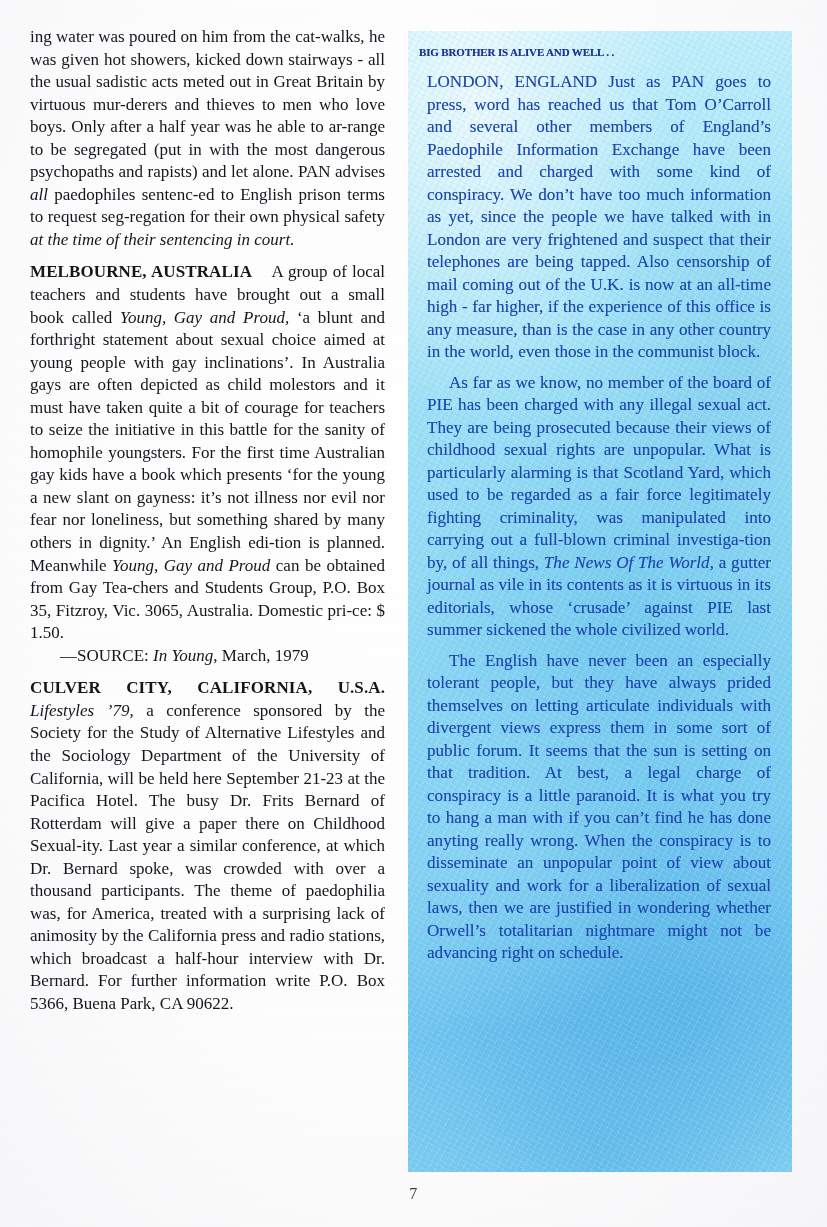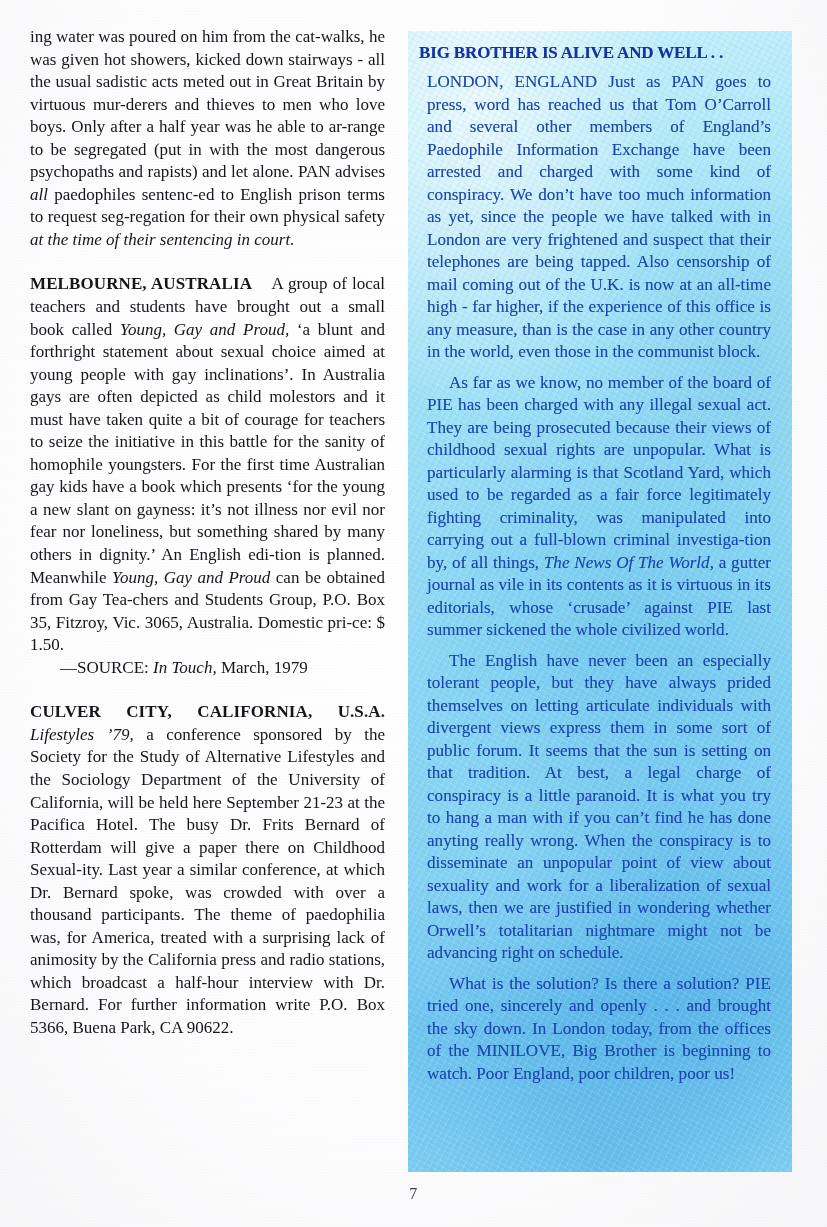--- a/index.html
+++ b/index.html
@@ -51,21 +51,21 @@
     line-height: 22.55px;
     text-align: justify;
     text-justify: inter-word;
     hyphens: manual;
     -webkit-font-smoothing: antialiased;
   }
   .col-left p {
     margin: 0;
   }
   .col-left p.gap {
-    margin-top: 22px;
+    margin-top: 10px;
   }
   .col-left .lead {
     font-weight: bold;
     letter-spacing: 0.1px;
   }
   .col-left i, .col-left em {
     font-style: italic;
   }
   .source-line {
     margin: 0;
@@ -103,21 +103,21 @@
     z-index: 1;
   }
   .col-right-inner {
     position: relative;
     z-index: 2;
     padding: 11px 13px 0 11px;
   }
   .headline {
     margin: 0 0 3px 0;
     font-weight: bold;
-    font-size: 17px;
+    font-size: 11px;
     line-height: 21px;
     letter-spacing: -0.15px;
     color: #17339e;
     text-shadow: 0 0 0.6px rgba(23,51,158,0.55);
   }
   .col-right-inner p {
     margin: 8px;
     font-size: 17.1px;
     line-height: 22.5px;
     text-align: justify;
@@ -149,37 +149,36 @@
 <div class="page-surface"></div>
 
 <div class="page">
 
   <div class="col-left">
 
     <p>ing water was poured on him from the cat-walks, he was given hot showers, kicked down stairways - all the usual sadistic acts meted out in Great Britain by virtuous mur-derers and thieves to men who love boys. Only after a half year was he able to ar-range to be segregated (put in with the most dangerous psychopaths and rapists) and let alone. PAN advises <i>all</i> paedophiles sentenc-ed to English prison terms to request seg-regation for their own physical safety <i>at the time of their sentencing in court.</i></p>
 
     <p class="gap"><span class="lead">MELBOURNE, AUSTRALIA</span>&nbsp;&nbsp;&nbsp; A group of local teachers and students have brought out a small book called <i>Young, Gay and Proud,</i> ‘a blunt and forthright statement about sexual choice aimed at young people with gay inclinations’. In Australia gays are often depicted as child molestors and it must have taken quite a bit of courage for teachers to seize the initiative in this battle for the sanity of homophile youngsters. For the first time Australian gay kids have a book which presents ‘for the young a new slant on gayness: it’s not illness nor evil nor fear nor loneliness, but something shared by many others in dignity.’ An English edi-tion is planned. Meanwhile <i>Young, Gay and Proud</i> can be obtained from Gay Tea-chers and Students Group, P.O. Box 35, Fitzroy, Vic. 3065, Australia. Domestic pri-ce: $ 1.50.</p>
 
-    <p class="source-line">—SOURCE: <i>In Touch,</i> March, 1979</p>
+    <p class="source-line">—SOURCE: <i>In Young,</i> March, 1979</p>
 
     <p class="gap"><span class="lead">CULVER CITY, CALIFORNIA, U.S.A.</span> <i>Lifestyles ’79,</i> a conference sponsored by the Society for the Study of Alternative Lifestyles and the Sociology Department of the University of California, will be held here September 21-23 at the Pacifica Hotel. The busy Dr. Frits Bernard of Rotterdam will give a paper there on Childhood Sexual-ity. Last year a similar conference, at which Dr. Bernard spoke, was crowded with over a thousand participants. The theme of paedophilia was, for America, treated with a surprising lack of animosity by the California press and radio stations, which broadcast a half-hour interview with Dr. Bernard. For further information write P.O. Box 5366, Buena Park, CA 90622.</p>
 
   </div>
 
   <div class="col-right-panel">
     <div class="col-right-inner">
 
       <h2 class="headline">BIG BROTHER IS ALIVE AND WELL . .</h2>
 
       <p>LONDON, ENGLAND Just as PAN goes to press, word has reached us that Tom O’Carroll and several other members of England’s Paedophile Information Exchange have been arrested and charged with some kind of conspiracy. We don’t have too much information as yet, since the people we have talked with in London are very frightened and suspect that their telephones are being tapped. Also censorship of mail coming out of the U.K. is now at an all-time high - far higher, if the experience of this office is any measure, than is the case in any other country in the world, even those in the communist block.</p>
 
       <p class="indent">As far as we know, no member of the board of PIE has been charged with any illegal sexual act. They are being prosecuted because their views of childhood sexual rights are unpopular. What is particularly alarming is that Scotland Yard, which used to be regarded as a fair force legitimately fighting criminality, was manipulated into carrying out a full-blown criminal investiga-tion by, of all things, <i>The News Of The World,</i> a gutter journal as vile in its contents as it is virtuous in its editorials, whose ‘crusade’ against PIE last summer sickened the whole civilized world.</p>
 
       <p class="indent">The English have never been an especially tolerant people, but they have always prided themselves on letting articulate individuals with divergent views express them in some sort of public forum. It seems that the sun is setting on that tradition. At best, a legal charge of conspiracy is a little paranoid. It is what you try to hang a man with if you can’t find he has done anyting really wrong. When the conspiracy is to disseminate an unpopular point of view about sexuality and work for a liberalization of sexual laws, then we are justified in wondering whether Orwell’s totalitarian nightmare might not be advancing right on schedule.</p>
 
-      <p class="indent">What is the solution? Is there a solution? PIE tried one, sincerely and openly . . . and brought the sky down. In London today, from the offices of the MINILOVE, Big Brother is beginning to watch. Poor England, poor children, poor us!</p>
 
     </div>
   </div>
 
   <div class="folio">7</div>
 
 </div>
 
 </body></html>

